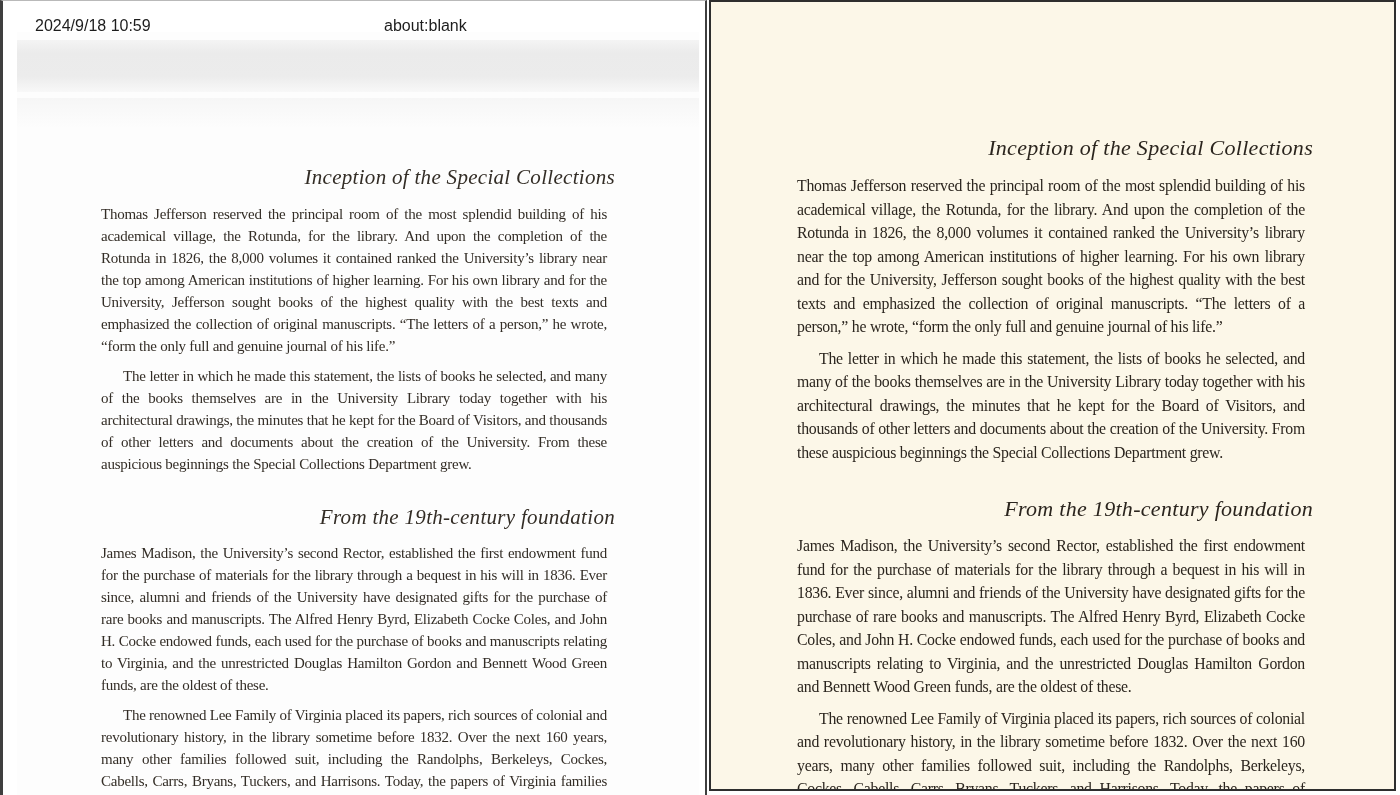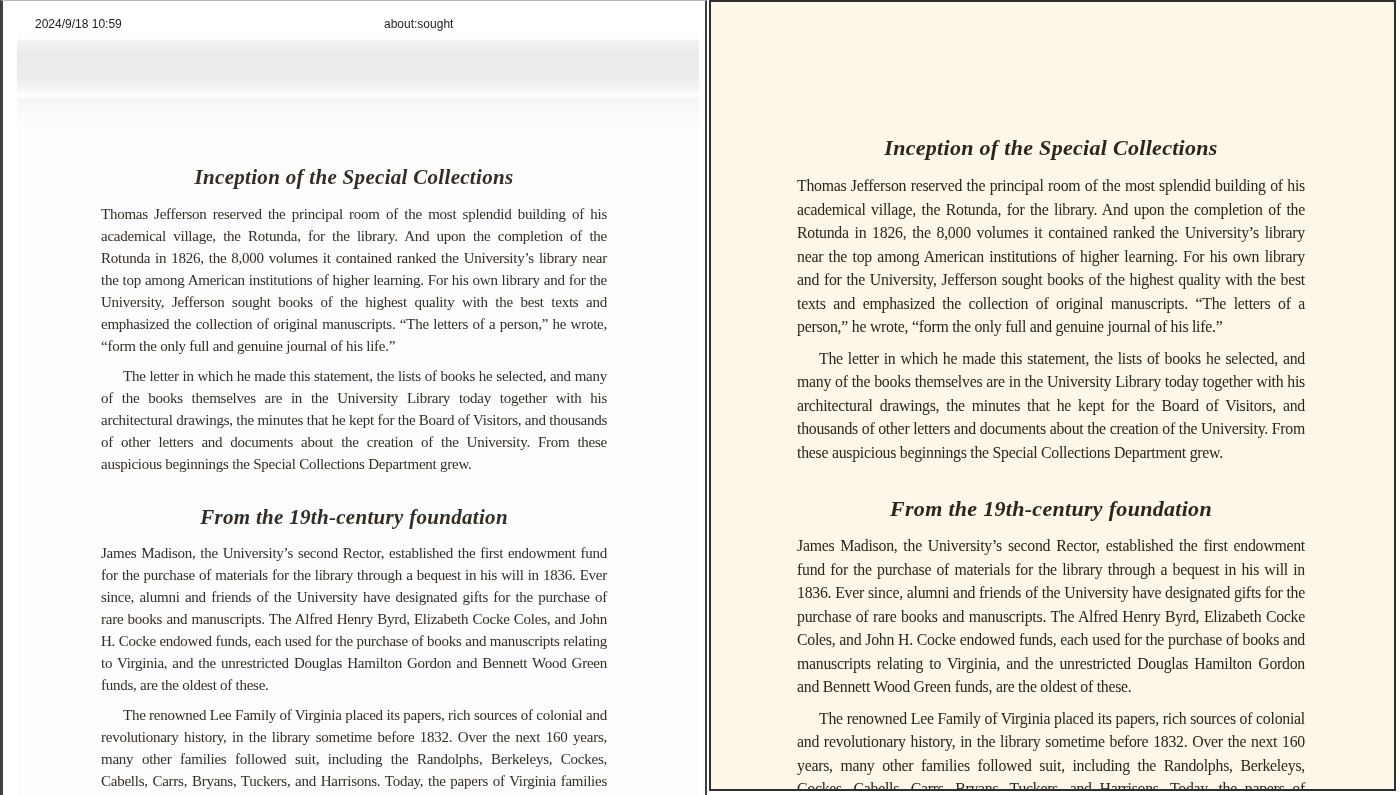--- a/index.html
+++ b/index.html
@@ -21,21 +21,21 @@
     background: #ffffff;
     border-left: 3px solid #3f3f3f;
     border-right: 2px solid #3f3f3f;
     border-top: 1px solid #b9b9b9;
     overflow: hidden;
   }
   .print-header {
     position: absolute;
     left: 0; top: 0; width: 100%; height: 32px;
     font-family: "Liberation Sans", "DejaVu Sans", sans-serif;
-    font-size: 12px;
+    font-size: 16px;
     color: #1d1d1d;
   }
   .print-timestamp { position: absolute; left: 32px; top: 16px; }
   .print-title { position: absolute; left: 381px; top: 16px; }
 
   .scan-area {
     position: absolute;
     left: 14px; top: 31px;
     width: 682px; height: 764px;
     background: #fdfdfd;
@@ -57,22 +57,22 @@
     color: #332d26;
   }
   .left-panel .page-text {
     left: 76px; top: 133px; width: 522px;
     font-size: 15px;
     line-height: 22px;
     letter-spacing: -0.25px;
   }
   .page-text h1 {
     font-style: italic;
-    font-weight: bold;
-    text-align: center;
+    font-weight: normal;
+    text-align: right;
     letter-spacing: 0.3px;
     margin: 0 0 13px 0;
   }
   .left-panel .page-text h1 { font-size: 21px; line-height: 25px; }
   .page-text h1.second { margin: 30px 0 12px 0; }
   .page-text p {
     margin: 8px;
     text-align: justify;
     hyphens: auto;
     -webkit-hyphens: auto;
@@ -99,21 +99,21 @@
   .right-panel .page-text h1.second { margin: 32px 0 12px 0; }
 </style>
 </head>
 <body>
 
 <div class="stage">
 
   <div class="left-panel">
     <div class="print-header">
       <span class="print-timestamp">2024/9/18 10:59</span>
-      <span class="print-title">about:sought</span>
+      <span class="print-title">about:blank</span>
     </div>
 
     <div class="scan-area">
       <div class="scan-band"></div>
       <div class="scan-band2"></div>
 
       <div class="page-text">
         <h1>Inception of the Special Collections</h1>
         <p>Thomas Jefferson reserved the principal room of the most splendid building of his academical village, the Rotunda, for the library. And upon the completion of the Rotunda in 1826, the 8,000 volumes it contained ranked the University’s library near the top among American institutions of higher learning. For his own library and for the University, Jefferson sought books of the highest quality with the best texts and emphasized the collection of original manuscripts. “The letters of a person,” he wrote, “form the only full and genuine journal of his life.”</p>
         <p class="indent">The letter in which he made this statement, the lists of books he selected, and many of the books themselves are in the University Library today together with his architectural drawings, the minutes that he kept for the Board of Visitors, and thousands of other letters and documents about the creation of the University. From these auspicious beginnings the Special Collections Department grew.</p>

